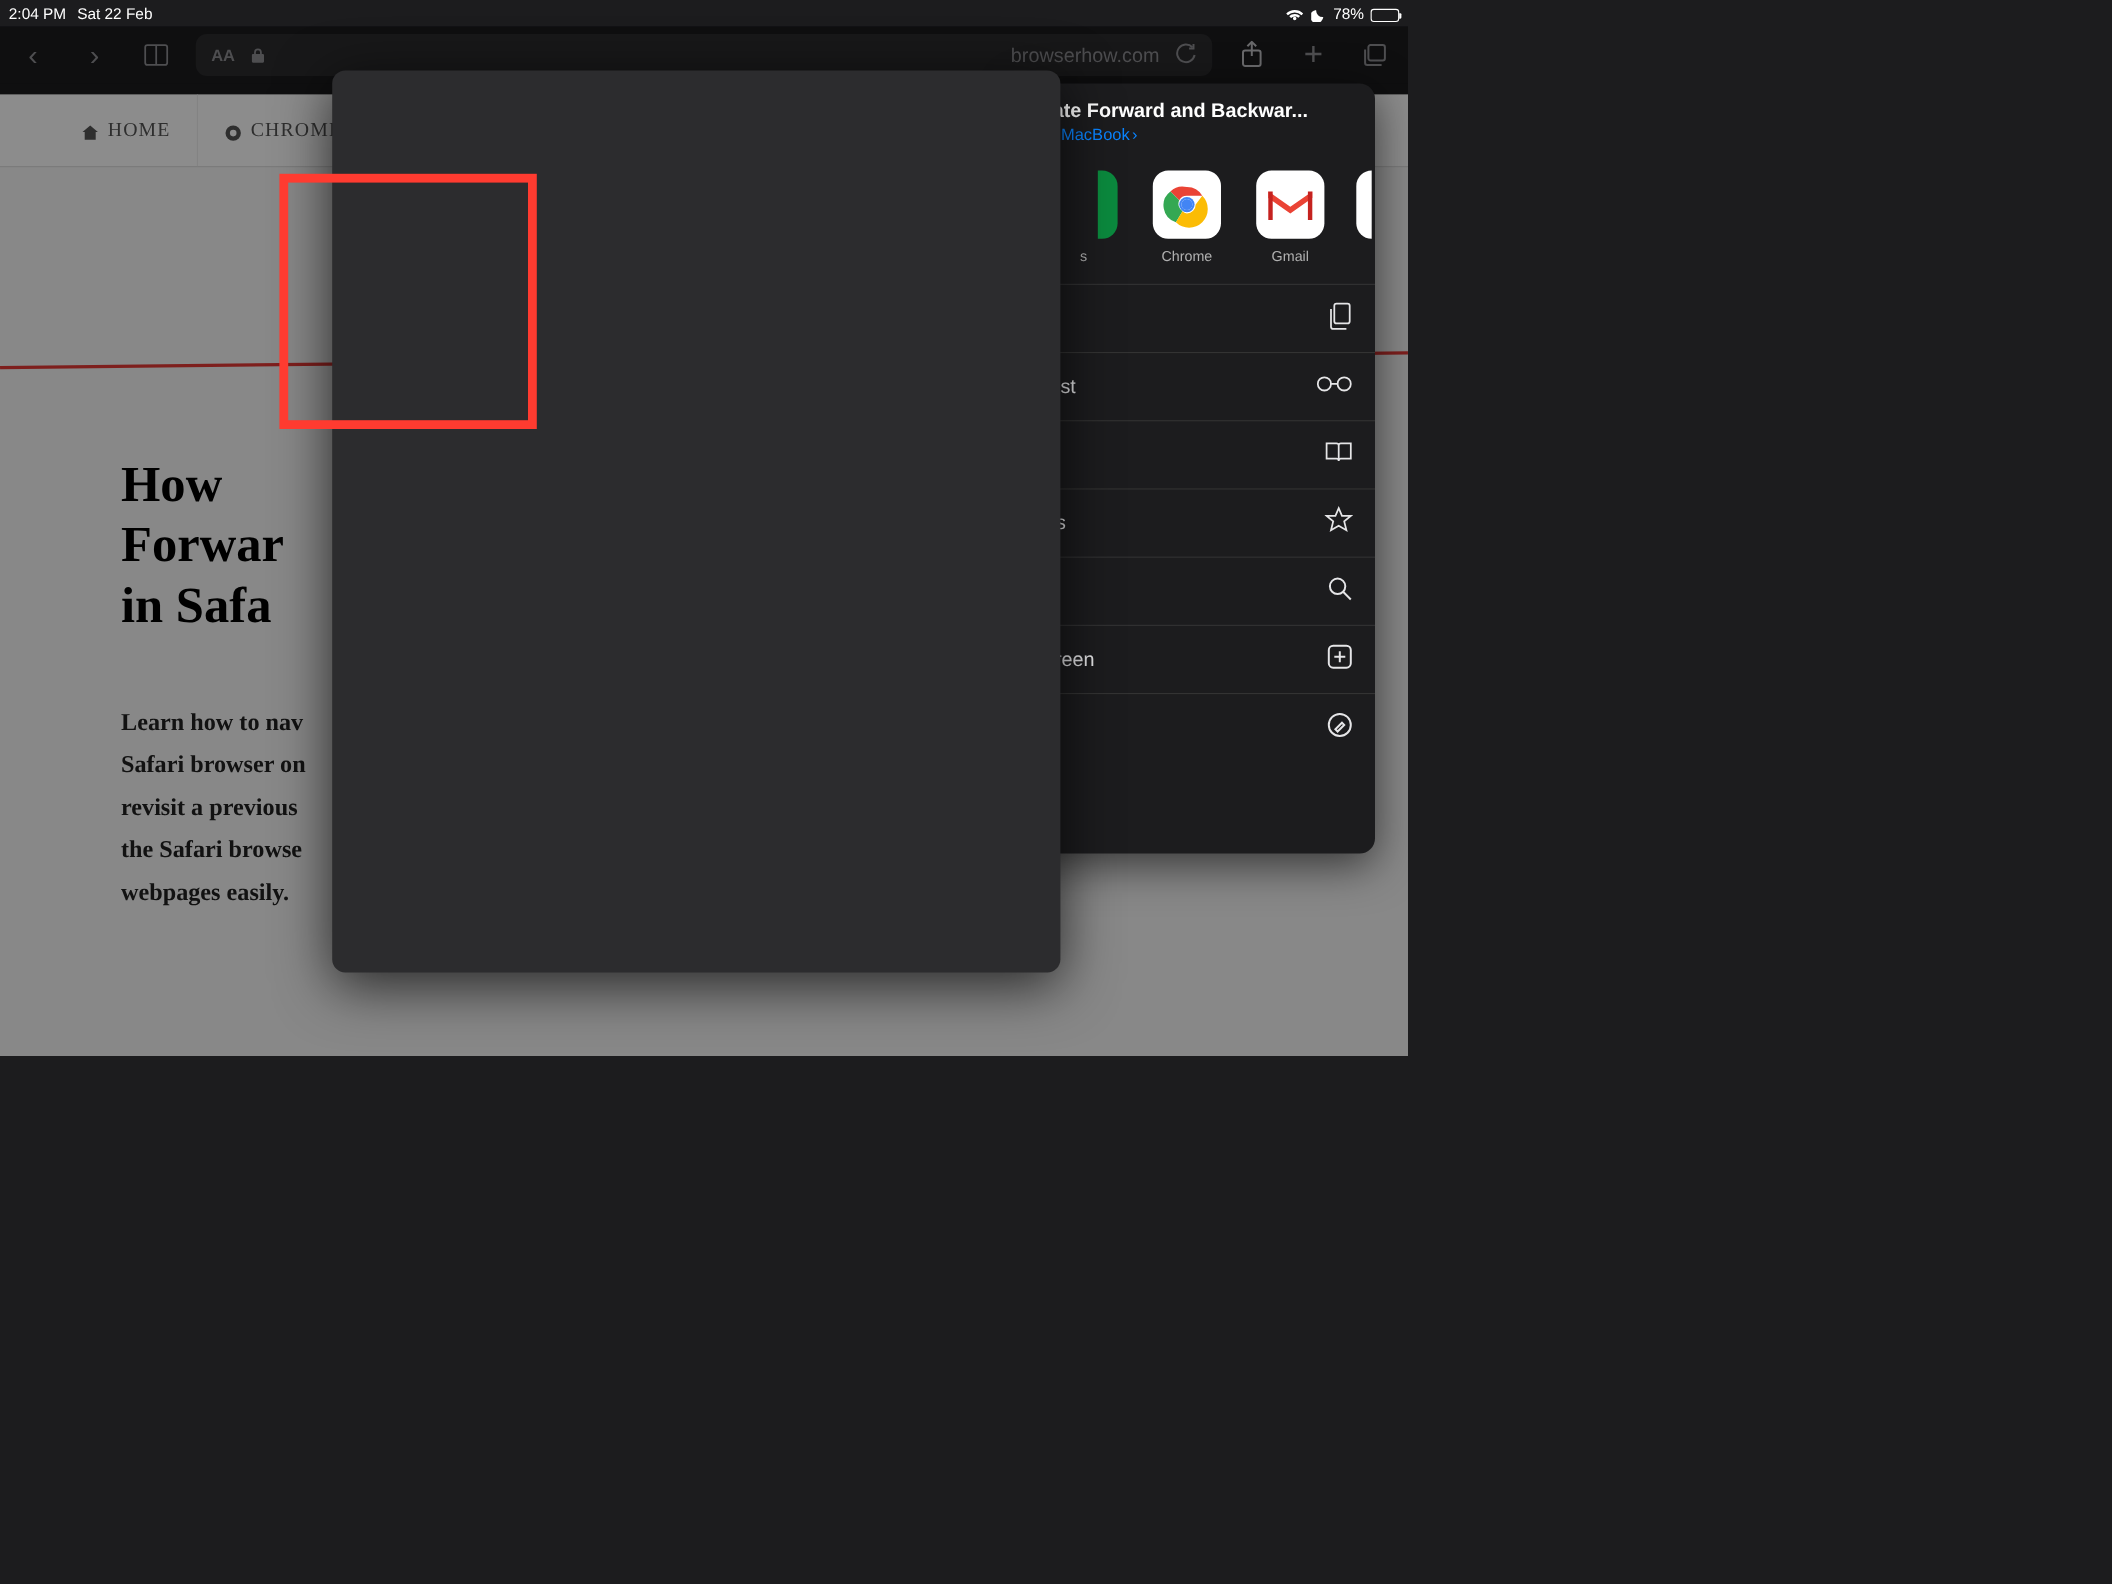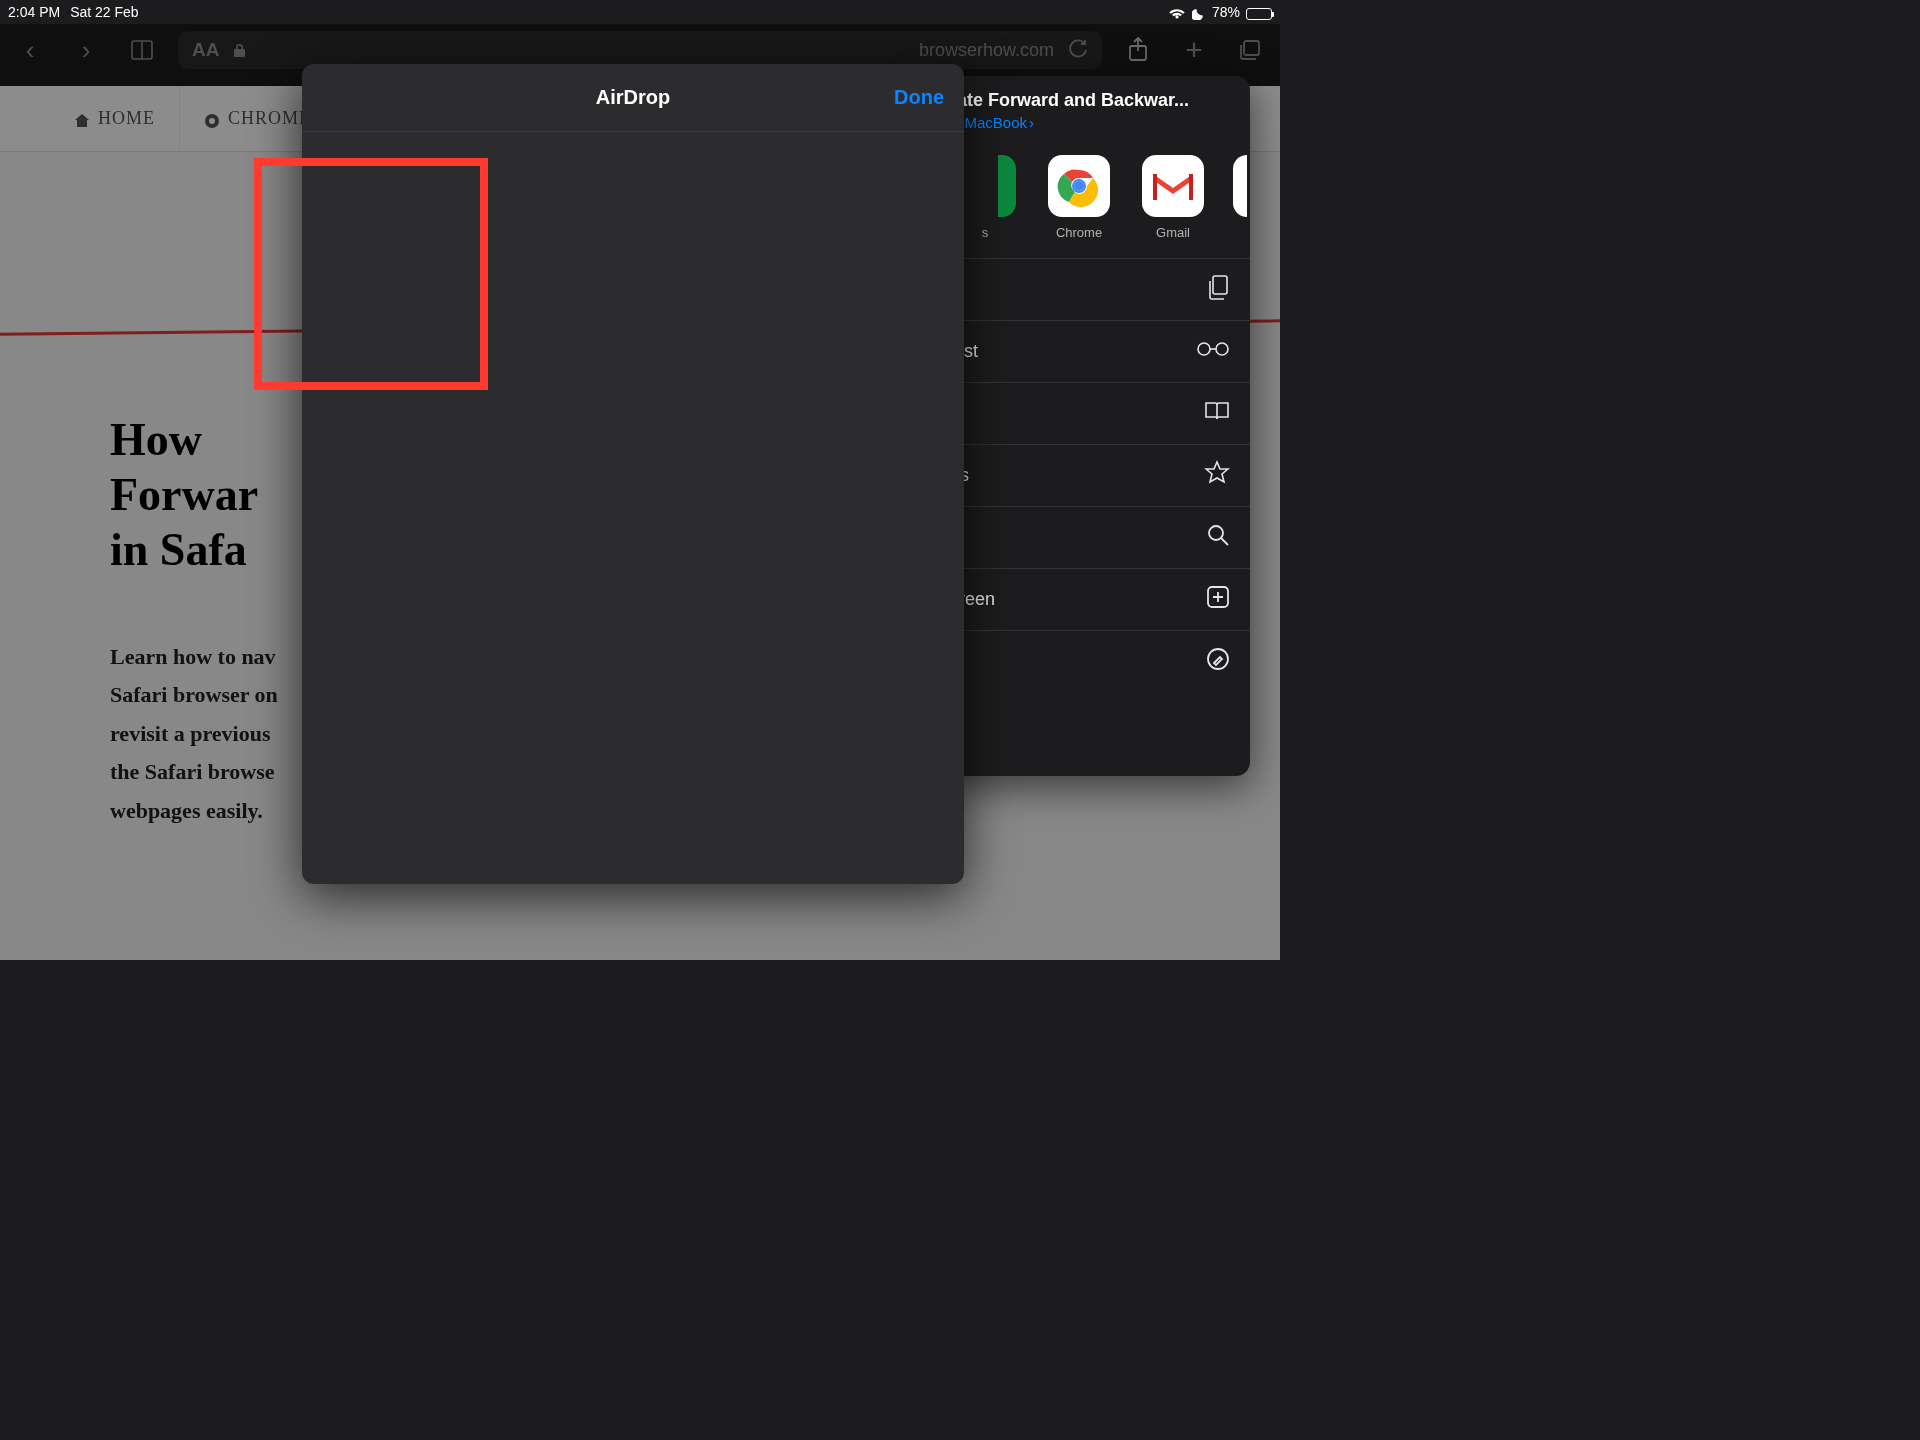--- a/index.html
+++ b/index.html
@@ -33,21 +33,21 @@
 .toolbar {
   display: flex; align-items: center; height: 52px;
   background: #1c1c1e; padding: 0 10px; gap: 16px;
 }
 .tb-icon { width: 40px; height: 40px; display: flex; align-items: center; justify-content: center; color: #8e8e93; }
 .chev { font-size: 26px; font-weight: 300; }
 .addr-bar {
   flex: 1; background: #2c2c2e; border-radius: 10px; height: 38px;
   display: flex; align-items: center; color: #8e8e93; position: relative;
 }
-.addr-aa { padding: 0 14px; font-size: 19px; font-weight: 600; }
+.addr-aa { padding: 0 14px; font-size: 15px; font-weight: 600; }
 .addr-center { flex: 1; display: flex; align-items: center; justify-content: space-between; gap: 6px; font-size: 18px; }
 .addr-reload { padding: 0 14px; }
 
 
 .webpage {
   position: absolute; left: 0; right: 0; top: 86px; bottom: 0;
   background: #f7f7f7;
 }
 .wp-nav {
   display: flex; background: #fff; border-bottom: 1px solid #ddd;
@@ -332,19 +332,15 @@
         <svg width="24" height="24" viewBox="0 0 24 24" fill="none" stroke="#e5e5e7" stroke-width="1.8">
             <circle cx="12" cy="12" r="10"></circle>
             <path d="M8 16l6-6 2 2-6 6z"></path>
           </svg>
       </span>
     </div>
   </div>
 </div>
 
 <div class="airdrop">
-  <div class="ad-head">
-    <div class="ad-title">AirDrop</div>
-    <div class="ad-done">Done</div>
-  </div>
 </div>
 
 <div class="highlight"></div>
 
 </body></html>

